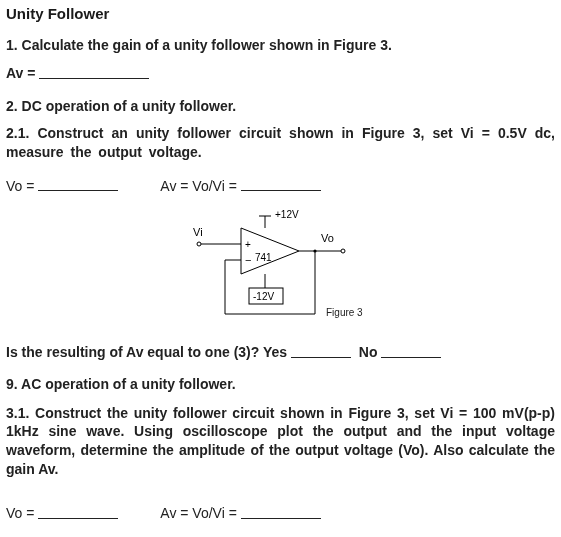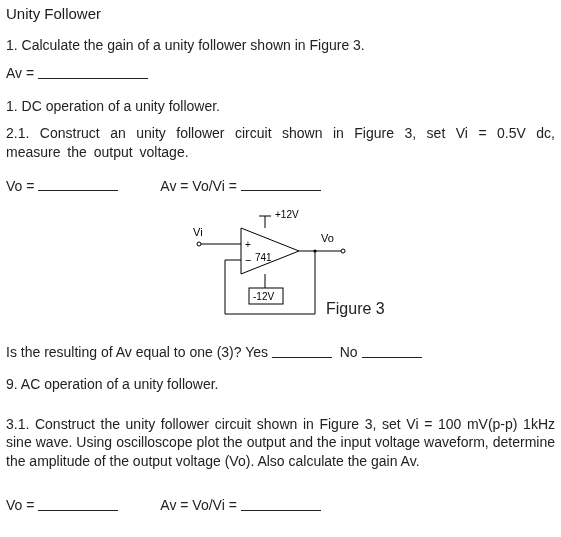--- a/index.html
+++ b/index.html
@@ -1,41 +1,41 @@
 <!DOCTYPE html>
 <html><head>
   <meta charset="utf-8">
   <style>
     * { margin: 0; padding: 0; box-sizing: border-box; }
     body { font-family: Arial, sans-serif; font-size: 14px; color: #222; width: 561px; padding: 4px 6px; line-height: 1.35; }
-    .title { font-weight: normal; font-size: 15px; color: #1a1a1a; margin-bottom: 12px; }
-    .para { margin: 8px 0; text-align: justify; }
+    .title { font-weight: bold; font-size: 15px; color: #1a1a1a; margin-bottom: 12px; }
+    .para { margin: 8px 0; text-align: justify; font-weight: bold; }
     .blank { display: inline-block; border-bottom: 1px solid #222; height: 1.1em; vertical-align: baseline; min-width: 60px; }
     .blank-long { min-width: 110px; }
     .blank-med { min-width: 80px; }
     .row { display: flex; gap: 42px; align-items: baseline; margin: 10px 0; }
     .item { white-space: nowrap; }
     .fig-wrap { display:flex; justify-content:center; margin: 6px 0 2px 0; position:relative; }
-    .fig-caption { position:absolute; left: 320px; top: 92px; font-size:16px; }
+    .fig-caption { position:absolute; left: 320px; top: 100px; font-size:10px; }
     svg { display:block; }
     .justify { text-align: justify; text-justify: inter-word; }
     .wordspace { word-spacing: 3px; }
   </style>
 </head>
 <body>
 
 <div class="title">Unity Follower</div>
 
 <div class="para">1. Calculate the gain of a unity follower shown in Figure 3.</div>
 <div class="para">
   <span>Av =</span>
   <span class="blank blank-long"></span>
 </div>
 
-<div class="para" style="margin-top:14px;">1. DC operation of a unity follower.</div>
+<div class="para" style="margin-top:14px;">2. DC operation of a unity follower.</div>
 
 <div class="para justify wordspace" style="margin-top:8px;">2.1. Construct an unity follower circuit shown in Figure 3, set Vi = 0.5V dc, measure the output voltage.</div>
 
 <div class="row" style="margin-top:14px;">
   <span class="item">
     <span>Vo =</span>
     <span class="blank blank-med"></span>
   </span>
   <span class="item">
     <span>Av = Vo/Vi =</span>
@@ -81,21 +81,21 @@
 
 <div class="para" style="margin-top:16px;">
   <span>Is the resulting of Av equal to one (3)? Yes</span>
   <span class="blank"></span>
   &nbsp;<span>No</span>
   <span class="blank"></span>
 </div>
 
 <div class="para" style="margin-top:12px;">9.  AC operation of a unity follower.</div>
 
-<div class="para justify" style="margin-top:21px;">3.1. Construct the unity follower circuit shown in Figure 3, set Vi = 100 mV(p-p) 1kHz sine wave. Using oscilloscope plot the output and the input voltage waveform, determine the amplitude of the output voltage (Vo). Also calculate the gain Av.</div>
+<div class="para justify" style="margin-top:10px;">3.1. Construct the unity follower circuit shown in Figure 3, set Vi = 100 mV(p-p) 1kHz sine wave. Using oscilloscope plot the output and the input voltage waveform, determine the amplitude of the output voltage (Vo). Also calculate the gain Av.</div>
 
 <div class="row" style="margin-top:24px;">
   <span class="item">
     <span>Vo =</span>
     <span class="blank blank-med"></span>
   </span>
   <span class="item">
     <span>Av = Vo/Vi =</span>
     <span class="blank blank-med"></span>
   </span>

